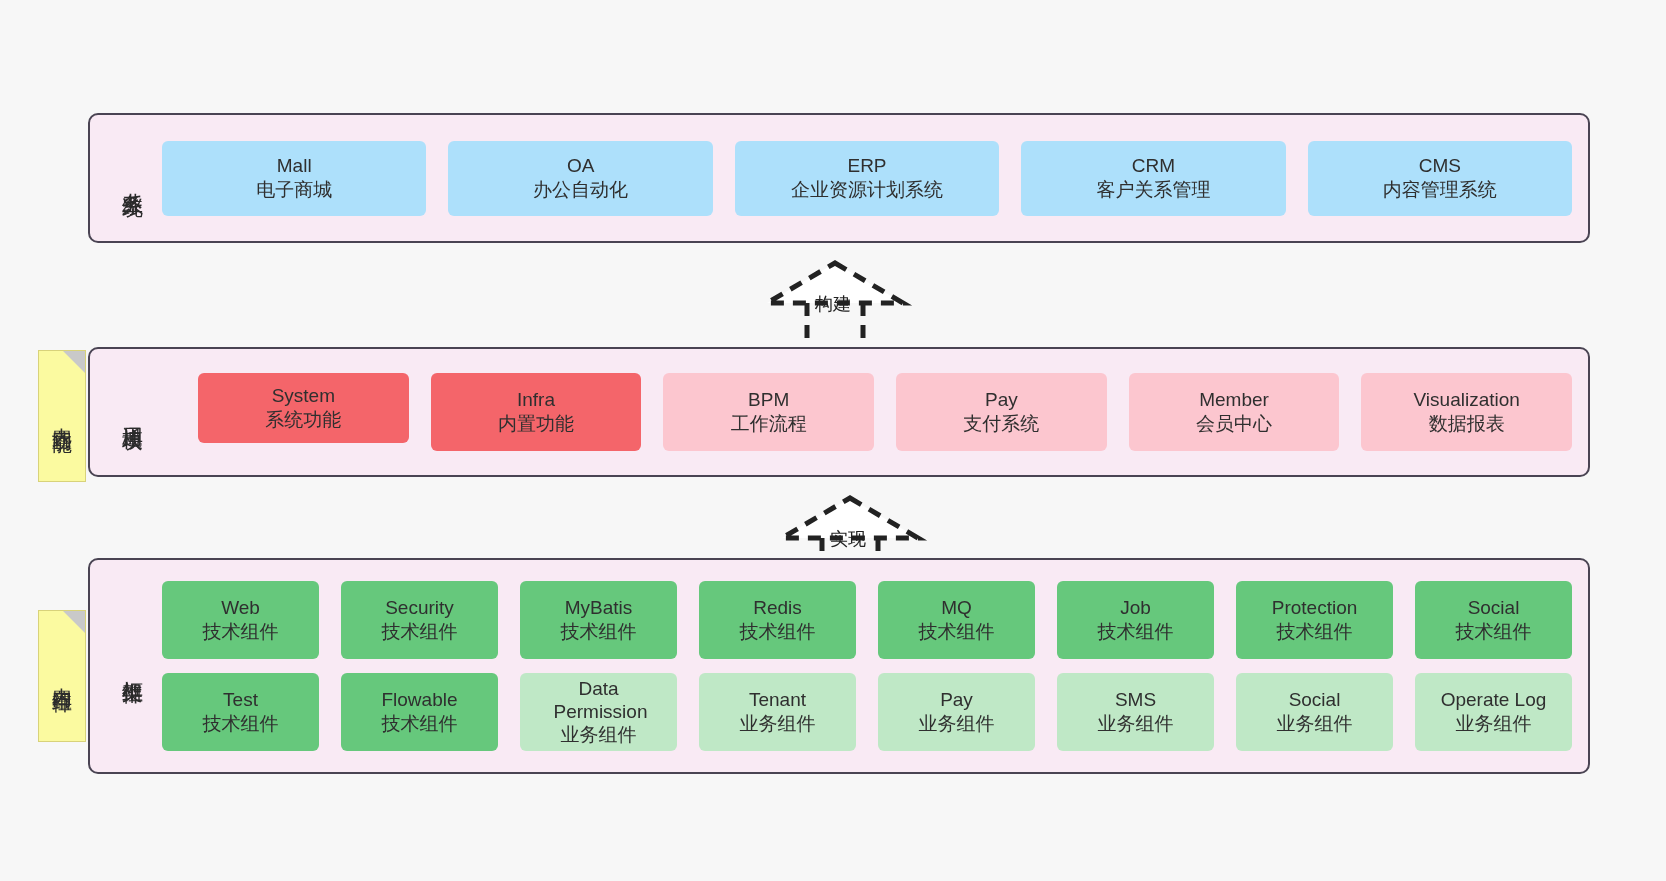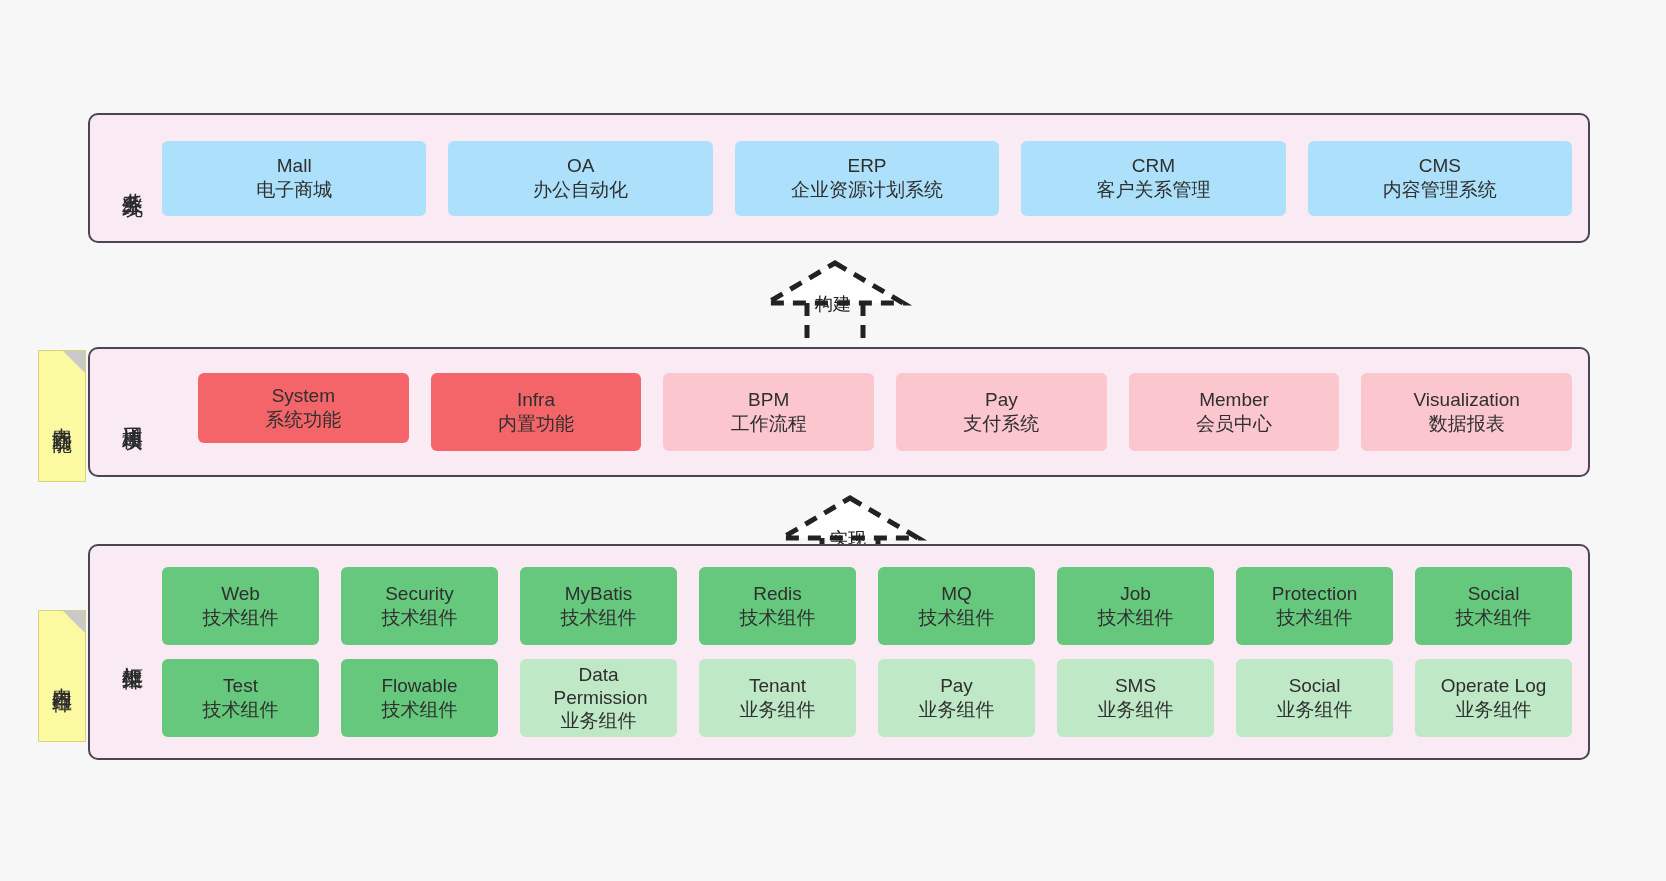--- a/index.html
+++ b/index.html
@@ -215,21 +215,21 @@
       <line x1="52" y1="96" x2="108" y2="96" stroke="#222222" stroke-width="5" stroke-dasharray="13,9"></line>
     </svg>
     <span class="conn-label" style="left:60px; top:37px;">实现</span>
   </div>
 
   <div class="note" style="left:38px; top:610px; width:48px; height:132px;">
     <span class="fold"></span>
     <span class="note-label">内置组件</span>
   </div>
 
-  <div class="layer" id="layer-framework" style="left:88px; top:544px; width:1502px; height:216px;">
+  <div class="layer" id="layer-framework" style="left:88px; top:558px; width:1502px; height:216px;">
     <div class="layer-title">框架组件</div>
     <div class="layer-body">
 
       <div class="row">
         <div class="card c-green" style="height:78px;">
           <span class="t1">Web</span>
           <span class="t2">技术组件</span>
         </div>
         <div class="card c-green" style="height:78px;">
           <span class="t1">Security</span>

